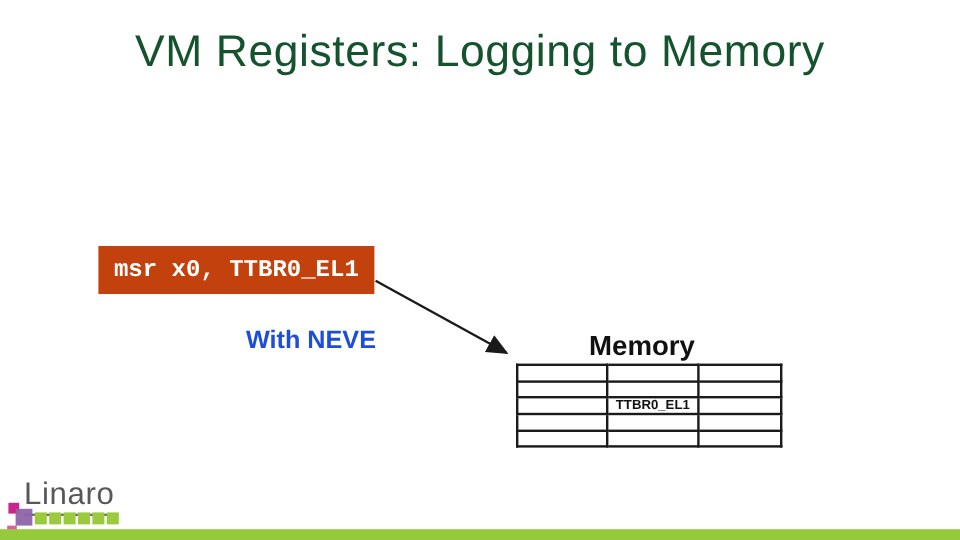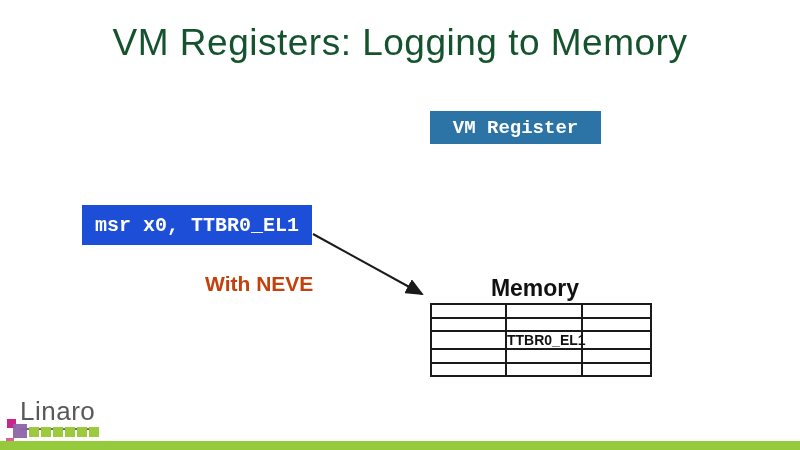--- a/index.html
+++ b/index.html
@@ -45,21 +45,21 @@
     width: 230px; height: 40px;
     background: #c0992b;
     font-size: 20px;
   }
 
   .neve-label {
     position: absolute;
     left: 205px; top: 272px;
     font-size: 21px;
     font-weight: bold;
-    color: #c2410c;
+    color: #1d4ed8;
   }
 
   .memory-label {
     position: absolute;
     left: 428px; top: 275px;
     width: 214px;
     text-align: center;
     font-size: 23px;
     font-weight: bold;
     color: #111111;
@@ -78,21 +78,21 @@
     width: 214px;
     border-collapse: collapse;
     table-layout: fixed;
   }
   .memory-table td {
     border: 2px solid #1a1a1a;
     height: 11.5px;
     padding: 0;
     text-align: center;
     vertical-align: middle;
-    font-size: 14px;
+    font-size: 11px;
     font-weight: bold;
     color: #111111;
     font-family: "Liberation Sans", sans-serif;
   }
   .memory-table td:nth-child(1) { width: 73px; }
   .memory-table td:nth-child(2) { width: 74px; }
   .memory-table td:nth-child(3) { width: 67px; }
 
   
   .logo { position: absolute; left: 0; top: 395px; width: 120px; height: 55px; }
@@ -119,23 +119,22 @@
     width: 800px; height: 9px;
   }
 </style>
 </head>
 <body>
 
 <div class="slide">
 
   <h1 class="title">VM Registers: Logging to Memory</h1>
 
-  <div class="codebox vm-register-box" style="background-color: rgb(45, 116, 166);">VM Register</div>
 
-  <div class="codebox instruction-box" style="background-color: #1d4ed8;">msr x0, TTBR0_EL1</div>
+  <div class="codebox instruction-box" style="background-color: #c2410c;">msr x0, TTBR0_EL1</div>
 
   <div class="neve-label">With NEVE</div>
 
   <svg class="arrow-svg" viewBox="0 0 800 450">
     <defs>
       <marker id="ah" markerWidth="10" markerHeight="8" refX="8" refY="4" orient="auto">
         <polygon points="0 0, 9 4, 0 8" fill="#1a1a1a"></polygon>
       </marker>
     </defs>
     <line x1="313" y1="234" x2="422" y2="294" stroke="#1a1a1a" stroke-width="2" marker-end="url(#ah)"></line>

